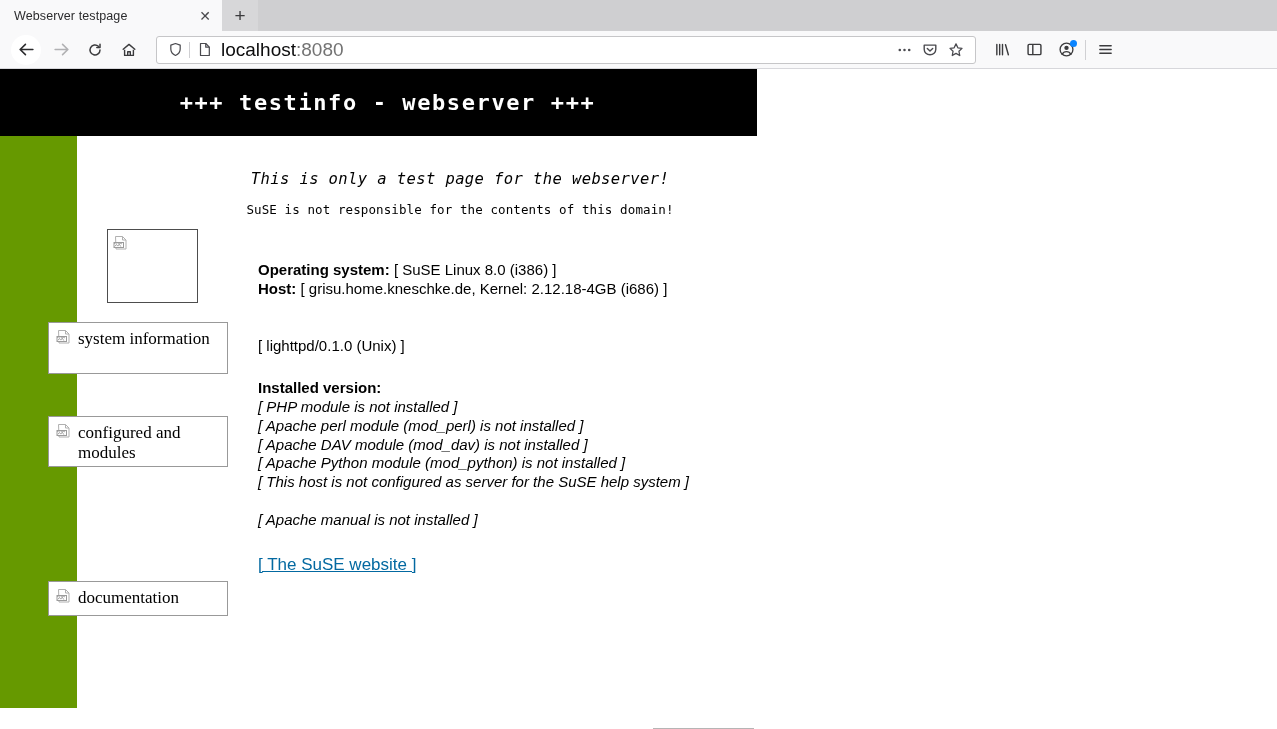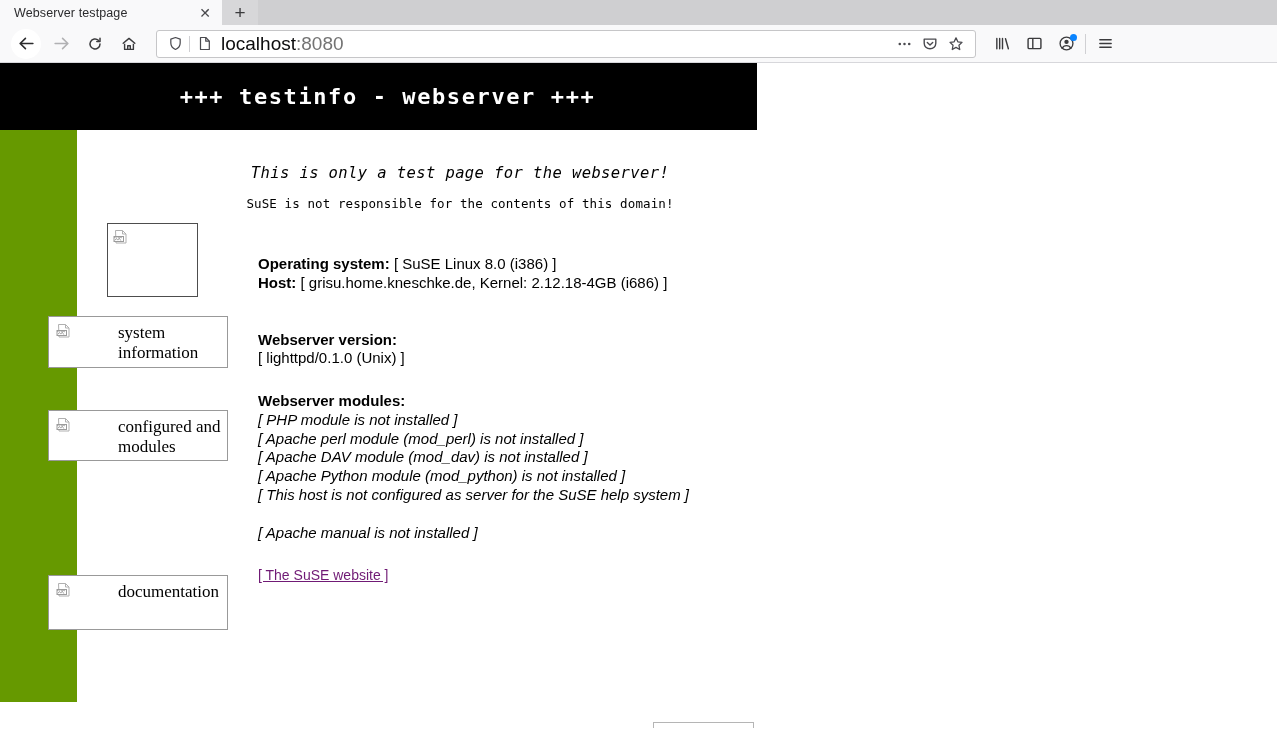--- a/index.html
+++ b/index.html
@@ -14,21 +14,21 @@
     font-family: "Liberation Sans", sans-serif;
     -webkit-font-smoothing: antialiased;
   }
 
   
   .browser-chrome {
     width: 1277px;
   }
 
   .tab-strip {
-    height: 25px;
+    height: 31px;
     background: #cfcfd1;
     display: flex;
     align-items: stretch;
     position: relative;
   }
   .tab {
     width: 222px;
     background: #f9f9fa;
     display: flex;
     align-items: center;
@@ -283,62 +283,61 @@
     display: flex;
     align-items: flex-start;
     padding: 6px 6px 6px 7px;
     font-family: "Liberation Serif", serif;
     font-size: 17px;
     color: #000000;
     line-height: 1.18;
   }
   .nav-box .nav-label {
     padding-left: 6px;
-    margin-left: 40px;
   }
   #nav-system {
     left: 48px;
     top: 253px;
     width: 180px;
     height: 52px;
   }
   #nav-webserver {
     left: 48px;
     top: 347px;
     width: 180px;
     height: 51px;
   }
   #nav-docs {
     left: 48px;
     top: 512px;
     width: 180px;
-    height: 55px;
+    height: 35px;
   }
 
   
   .info-col {
     position: absolute;
     left: 258px;
     top: 192px;
     width: 700px;
     font-size: 15px;
     color: #000000;
     line-height: 1.25;
   }
   .info-line { white-space: nowrap; }
   .info-line b { font-weight: bold; }
   .info-line.italic { font-style: italic; }
   .spacer-lg { height: 38px; }
   .spacer-md { height: 24px; }
   .spacer-sm { height: 19px; }
 
   .suse-link {
-    color: #701a75;
+    color: #0369a1;
     text-decoration: underline;
-    font-size: 14px;
+    font-size: 17px;
     white-space: nowrap;
     display: inline-block;
   }
 
   .powered-box {
     position: absolute;
     left: 653px;
     top: 659px;
     width: 101px;
     height: 36px;
@@ -524,29 +523,26 @@
       <b>Operating system:</b>
       <span>[ SuSE Linux 8.0 (i386) ]</span>
     </div>
     <div class="info-line">
       <b>Host:</b>
       <span>[ grisu.home.kneschke.de, Kernel: 2.12.18-4GB (i686) ]</span>
     </div>
 
     <div class="spacer-lg"></div>
 
+    <div class="info-line">[ lighttpd/0.1.0 (Unix) ]</div>
+
+    <div class="spacer-md"></div>
+
     <div class="info-line">
-      <b>Webserver version:</b>
-    </div>
-    <div class="info-line">[ lighttpd/0.1.0 (Unix) ]</div>
-
-    <div class="spacer-md"></div>
-
-    <div class="info-line">
-      <b>Webserver modules:</b>
+      <b>Installed version:</b>
     </div>
     <div class="info-line italic">[ PHP module is not installed ]</div>
     <div class="info-line italic">[ Apache perl module (mod_perl) is not installed ]</div>
     <div class="info-line italic">[ Apache DAV module (mod_dav) is not installed ]</div>
     <div class="info-line italic">[ Apache Python module (mod_python) is not installed ]</div>
     <div class="info-line italic">[ This host is not configured as server for the SuSE help system ]</div>
 
     <div class="spacer-sm"></div>
 
     <div class="info-line italic">[ Apache manual is not installed ]</div>

